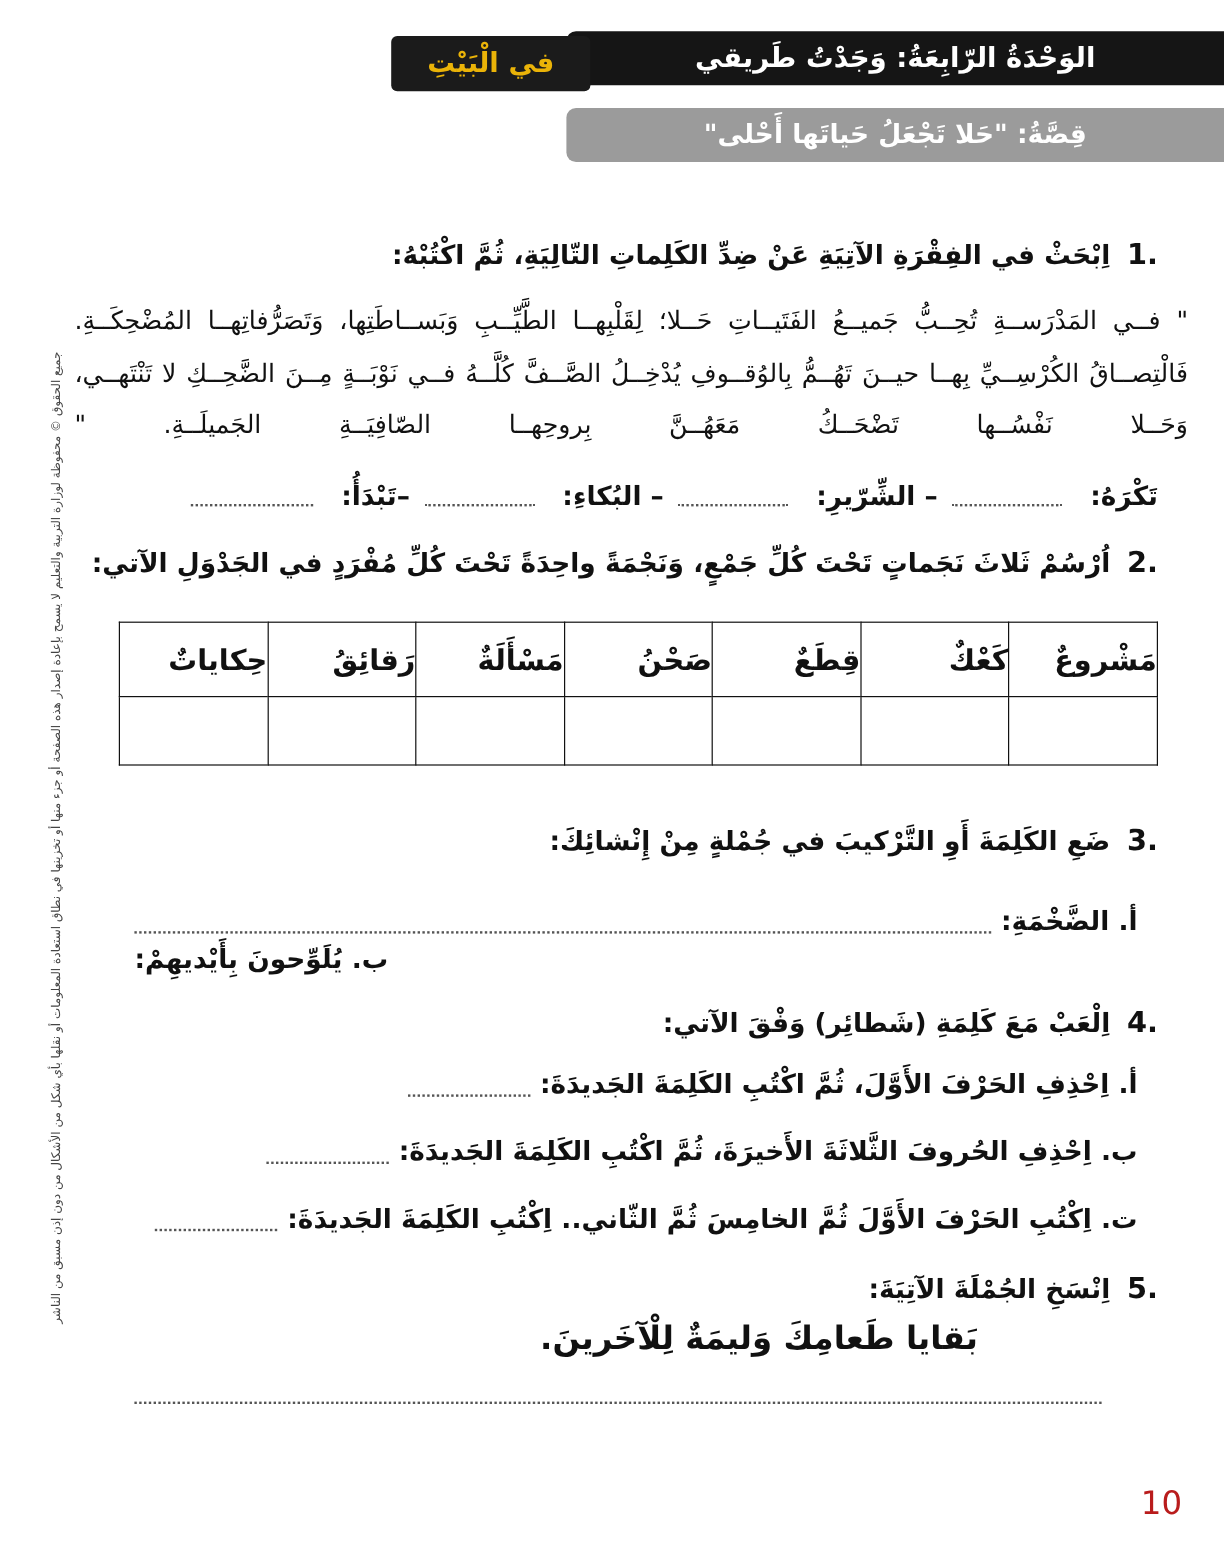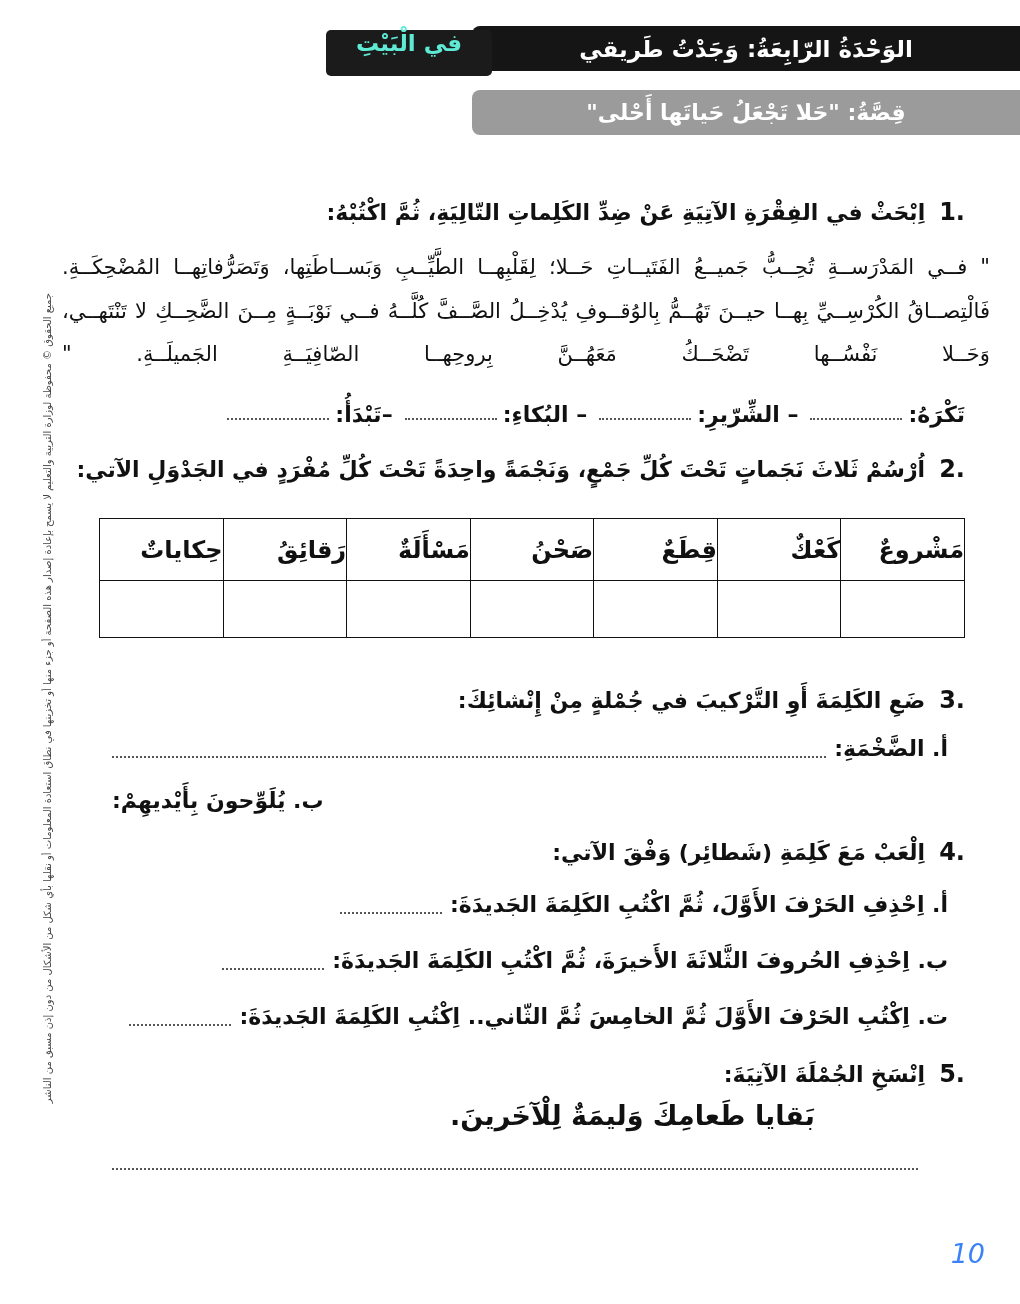--- a/index.html
+++ b/index.html
@@ -19,22 +19,22 @@
   .bar {
     position:absolute; right:0; width:548px; height:45px;
     display:flex; align-items:center; justify-content:center;
     color:#fff; font-weight:bold; font-size:22px;
     border-radius:8px 0 0 8px;
   }
   .bar-unit  { top:26px; background:#151515; font-size:23px; }
   .bar-story { top:90px; background:#9b9b9b; }
   .badge-home {
     position:absolute; top:30px; right:528px; width:166px; height:46px;
-    background:#1b1b1b; color:#5eead4; font-weight:bold; font-size:23px;
-    display:flex; align-items:flex-start; justify-content:center;
+    background:#1b1b1b; color:#eab308; font-weight:bold; font-size:23px;
+    display:flex; align-items:center; justify-content:center;
     border-radius:5px;
   }
 
   
   .copyright-strip {
     position:absolute; top:660px; left:-325px;
     width:750px; height:16px;
     transform:rotate(-90deg);
     font-size:10px; color:#444; text-align:center;
     direction:rtl; white-space:nowrap;
@@ -52,21 +52,21 @@
     position:absolute; top:246px; right:30px; left:62px;
     font-size:21px; line-height:2.08;
     text-align:justify; text-align-last:justify;
   }
 
   .answers-row {
     position:absolute; top:402px; right:55px;
     display:flex; align-items:flex-end; gap:12px;
     font-weight:bold; font-size:22px;
   }
-  .ans { display:flex; align-items:flex-start; gap:6px; white-space:nowrap; }
+  .ans { display:flex; align-items:center; gap:23px; white-space:nowrap; }
 
   .blank {
     display:inline-block; border-bottom:2px dotted #555; height:18px;
   }
   .blank-sm { width:92px; margin-bottom:3px; }
   .blank-md { width:102px; margin-bottom:3px; }
   .blank-fill { flex:1 1 auto; margin-bottom:3px; }
 
   .star-table {
     position:absolute; top:518px; right:55px; width:866px;
@@ -89,21 +89,21 @@
     position:absolute; top:1100px; right:55px; left:300px;
     text-align:center; font-weight:bold; font-size:27px;
   }
   .ex5-line {
     position:absolute; top:1168px; right:102px; left:112px;
     border-bottom:2px dotted #555; height:0;
   }
 
   .page-number {
     position:absolute; top:1238px; right:35px;
-    font-size:27px; color:#3b82f6; direction:ltr;font-style:italic;
+    font-size:27px; color:#b91c1c; direction:ltr;
   }
 </style>
 </head>
 <body>
 
 <div class="page">
 
   <div class="bar bar-unit">
     <span>الوَحْدَةُ الرّابِعَةُ: وَجَدْتُ طَريقي</span>
   </div>
@@ -167,21 +167,21 @@
       <td></td>
       <td></td>
     </tr>
   </tbody>
     </table>
 
   <div class="ex-heading" style="top:686px;">
     <span class="ex-num">3.</span>
     <span>ضَعِ الكَلِمَةَ أَوِ التَّرْكيبَ في جُمْلةٍ مِنْ إِنْشائِكَ:</span>
   </div>
-  <div class="item-row" style="top:736px; left:112px;">
+  <div class="item-row" style="top:756px; left:112px;">
     <span class="label">أ. الضَّخْمَةِ:</span>
     <span class="blank blank-fill"></span>
   </div>
   <div class="item-row" style="top:788px; left:112px;flex-direction:column;">
     <span class="label">ب. يُلَوِّحونَ بِأَيْديهِمْ:</span>
     <span class="blank blank-fill"></span>
   </div>
 
   <div class="ex-heading" style="top:838px;">
     <span class="ex-num">4.</span>

